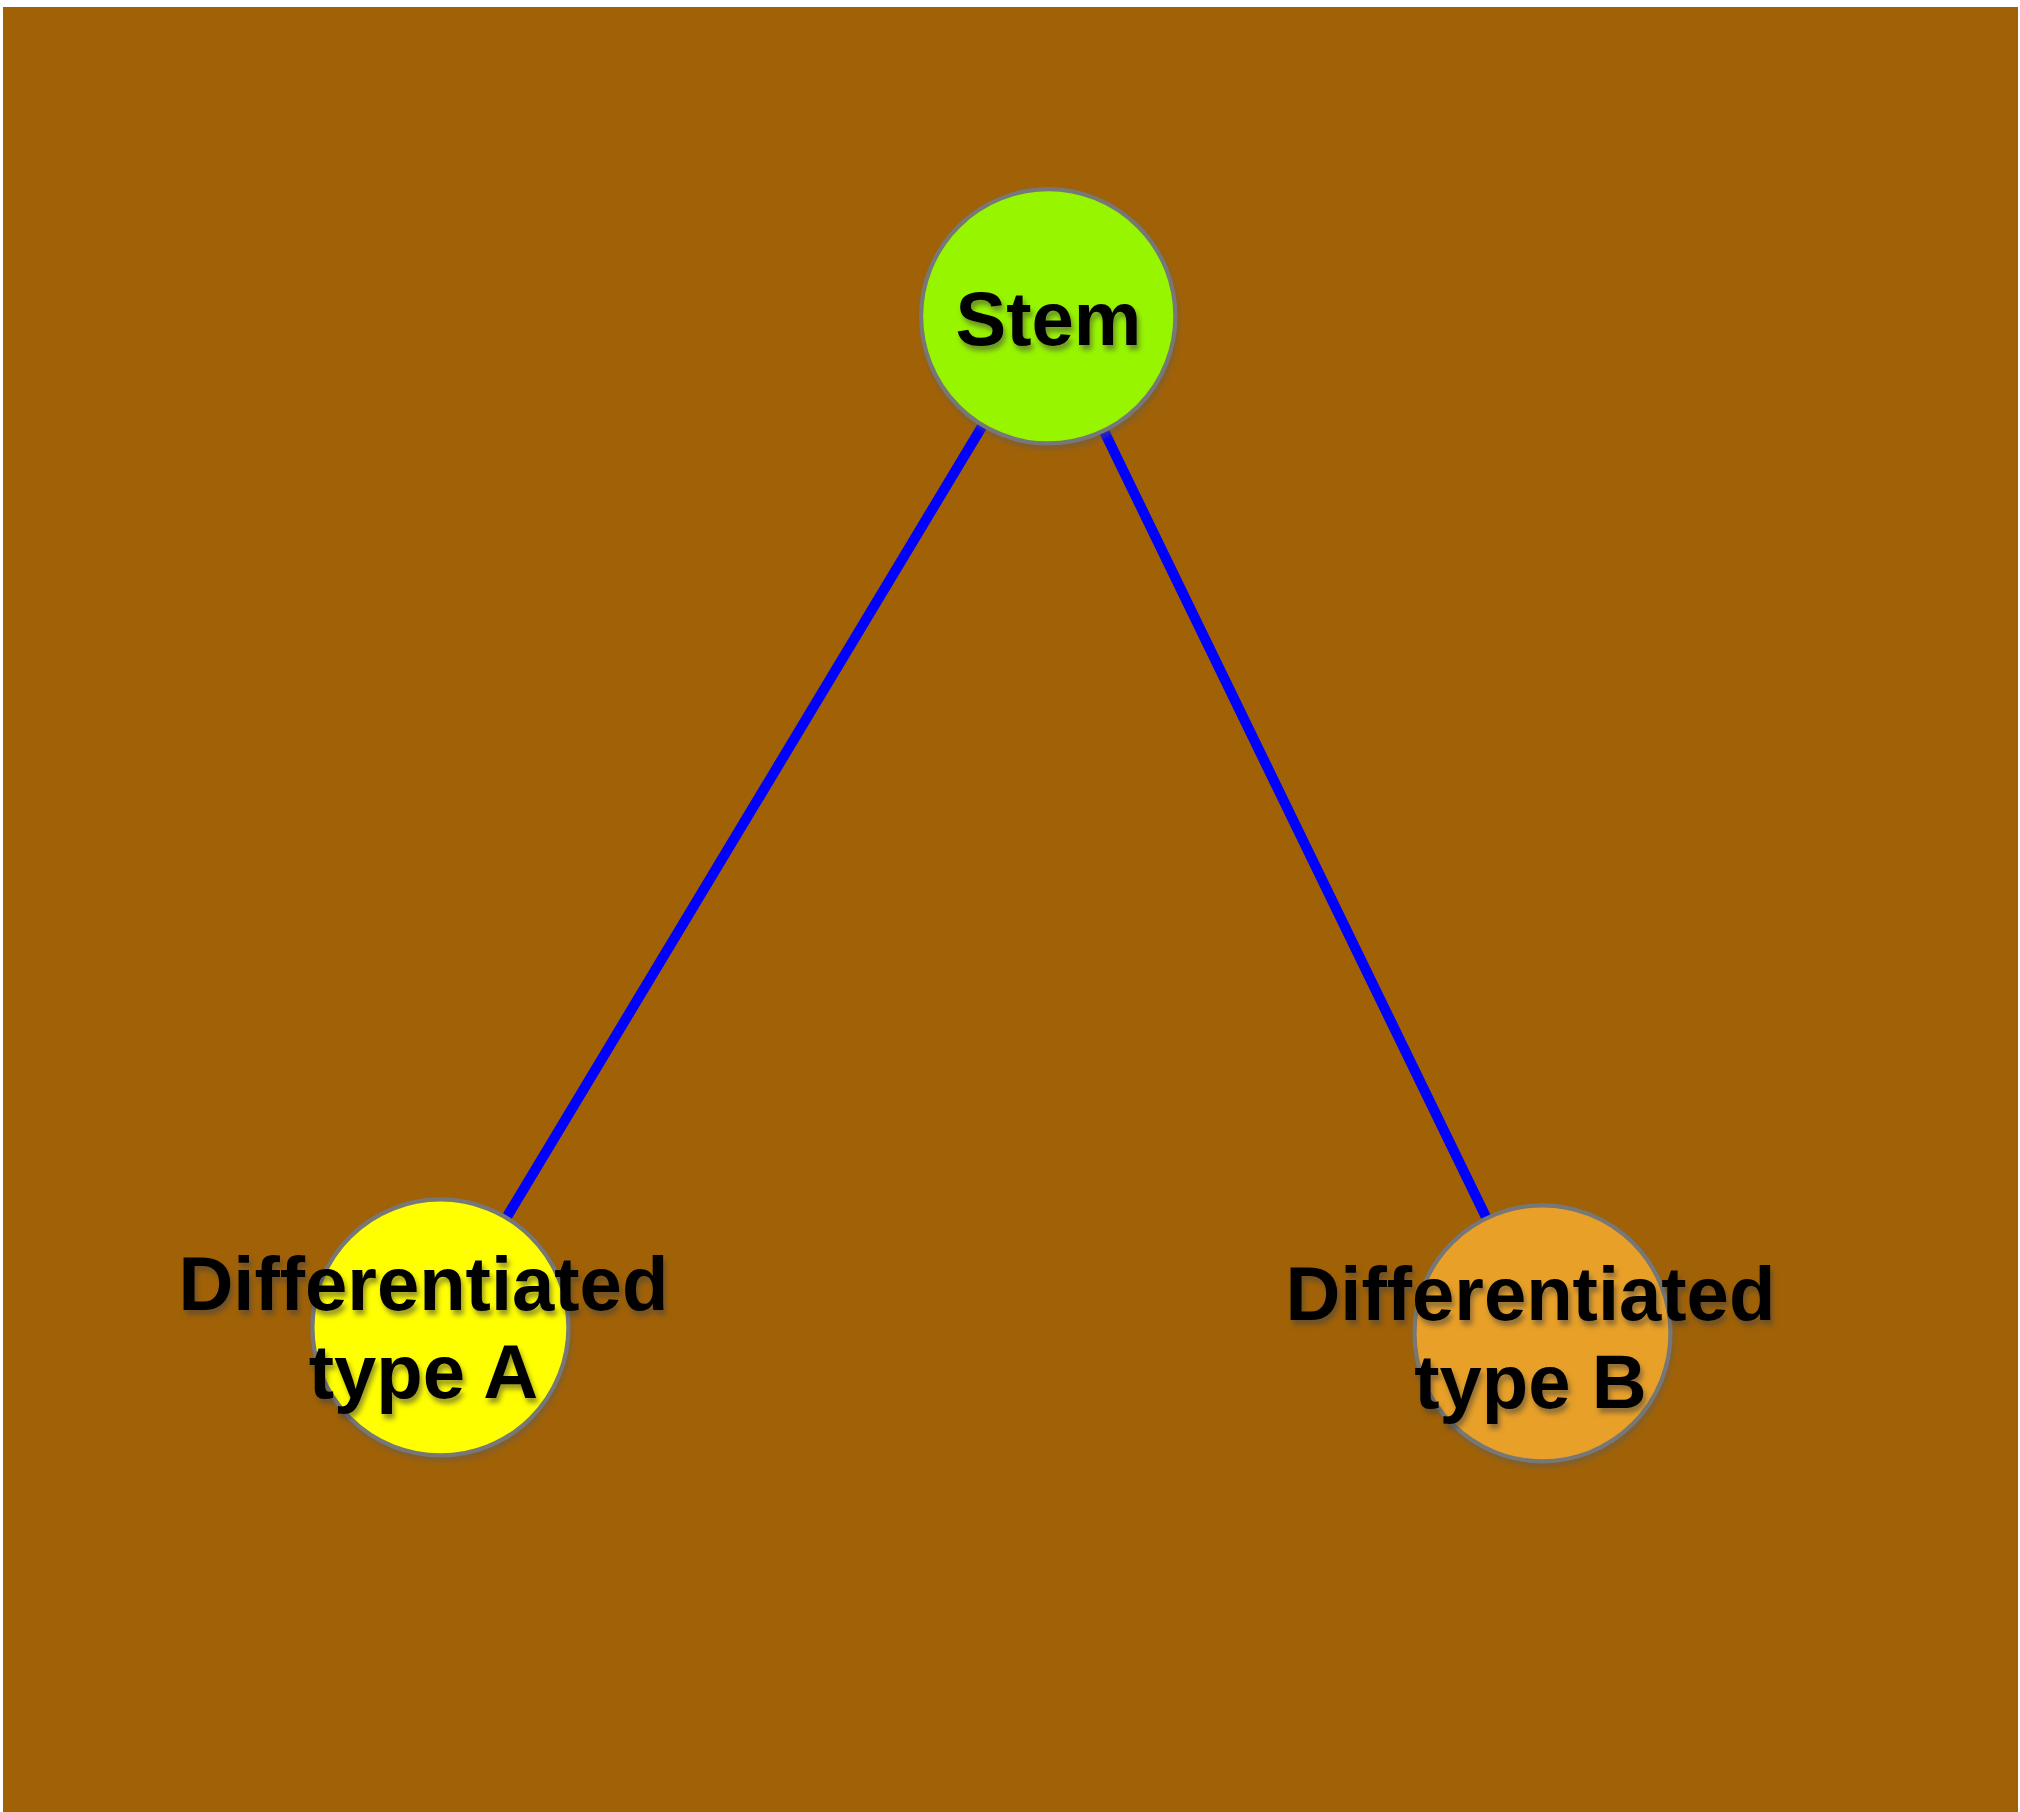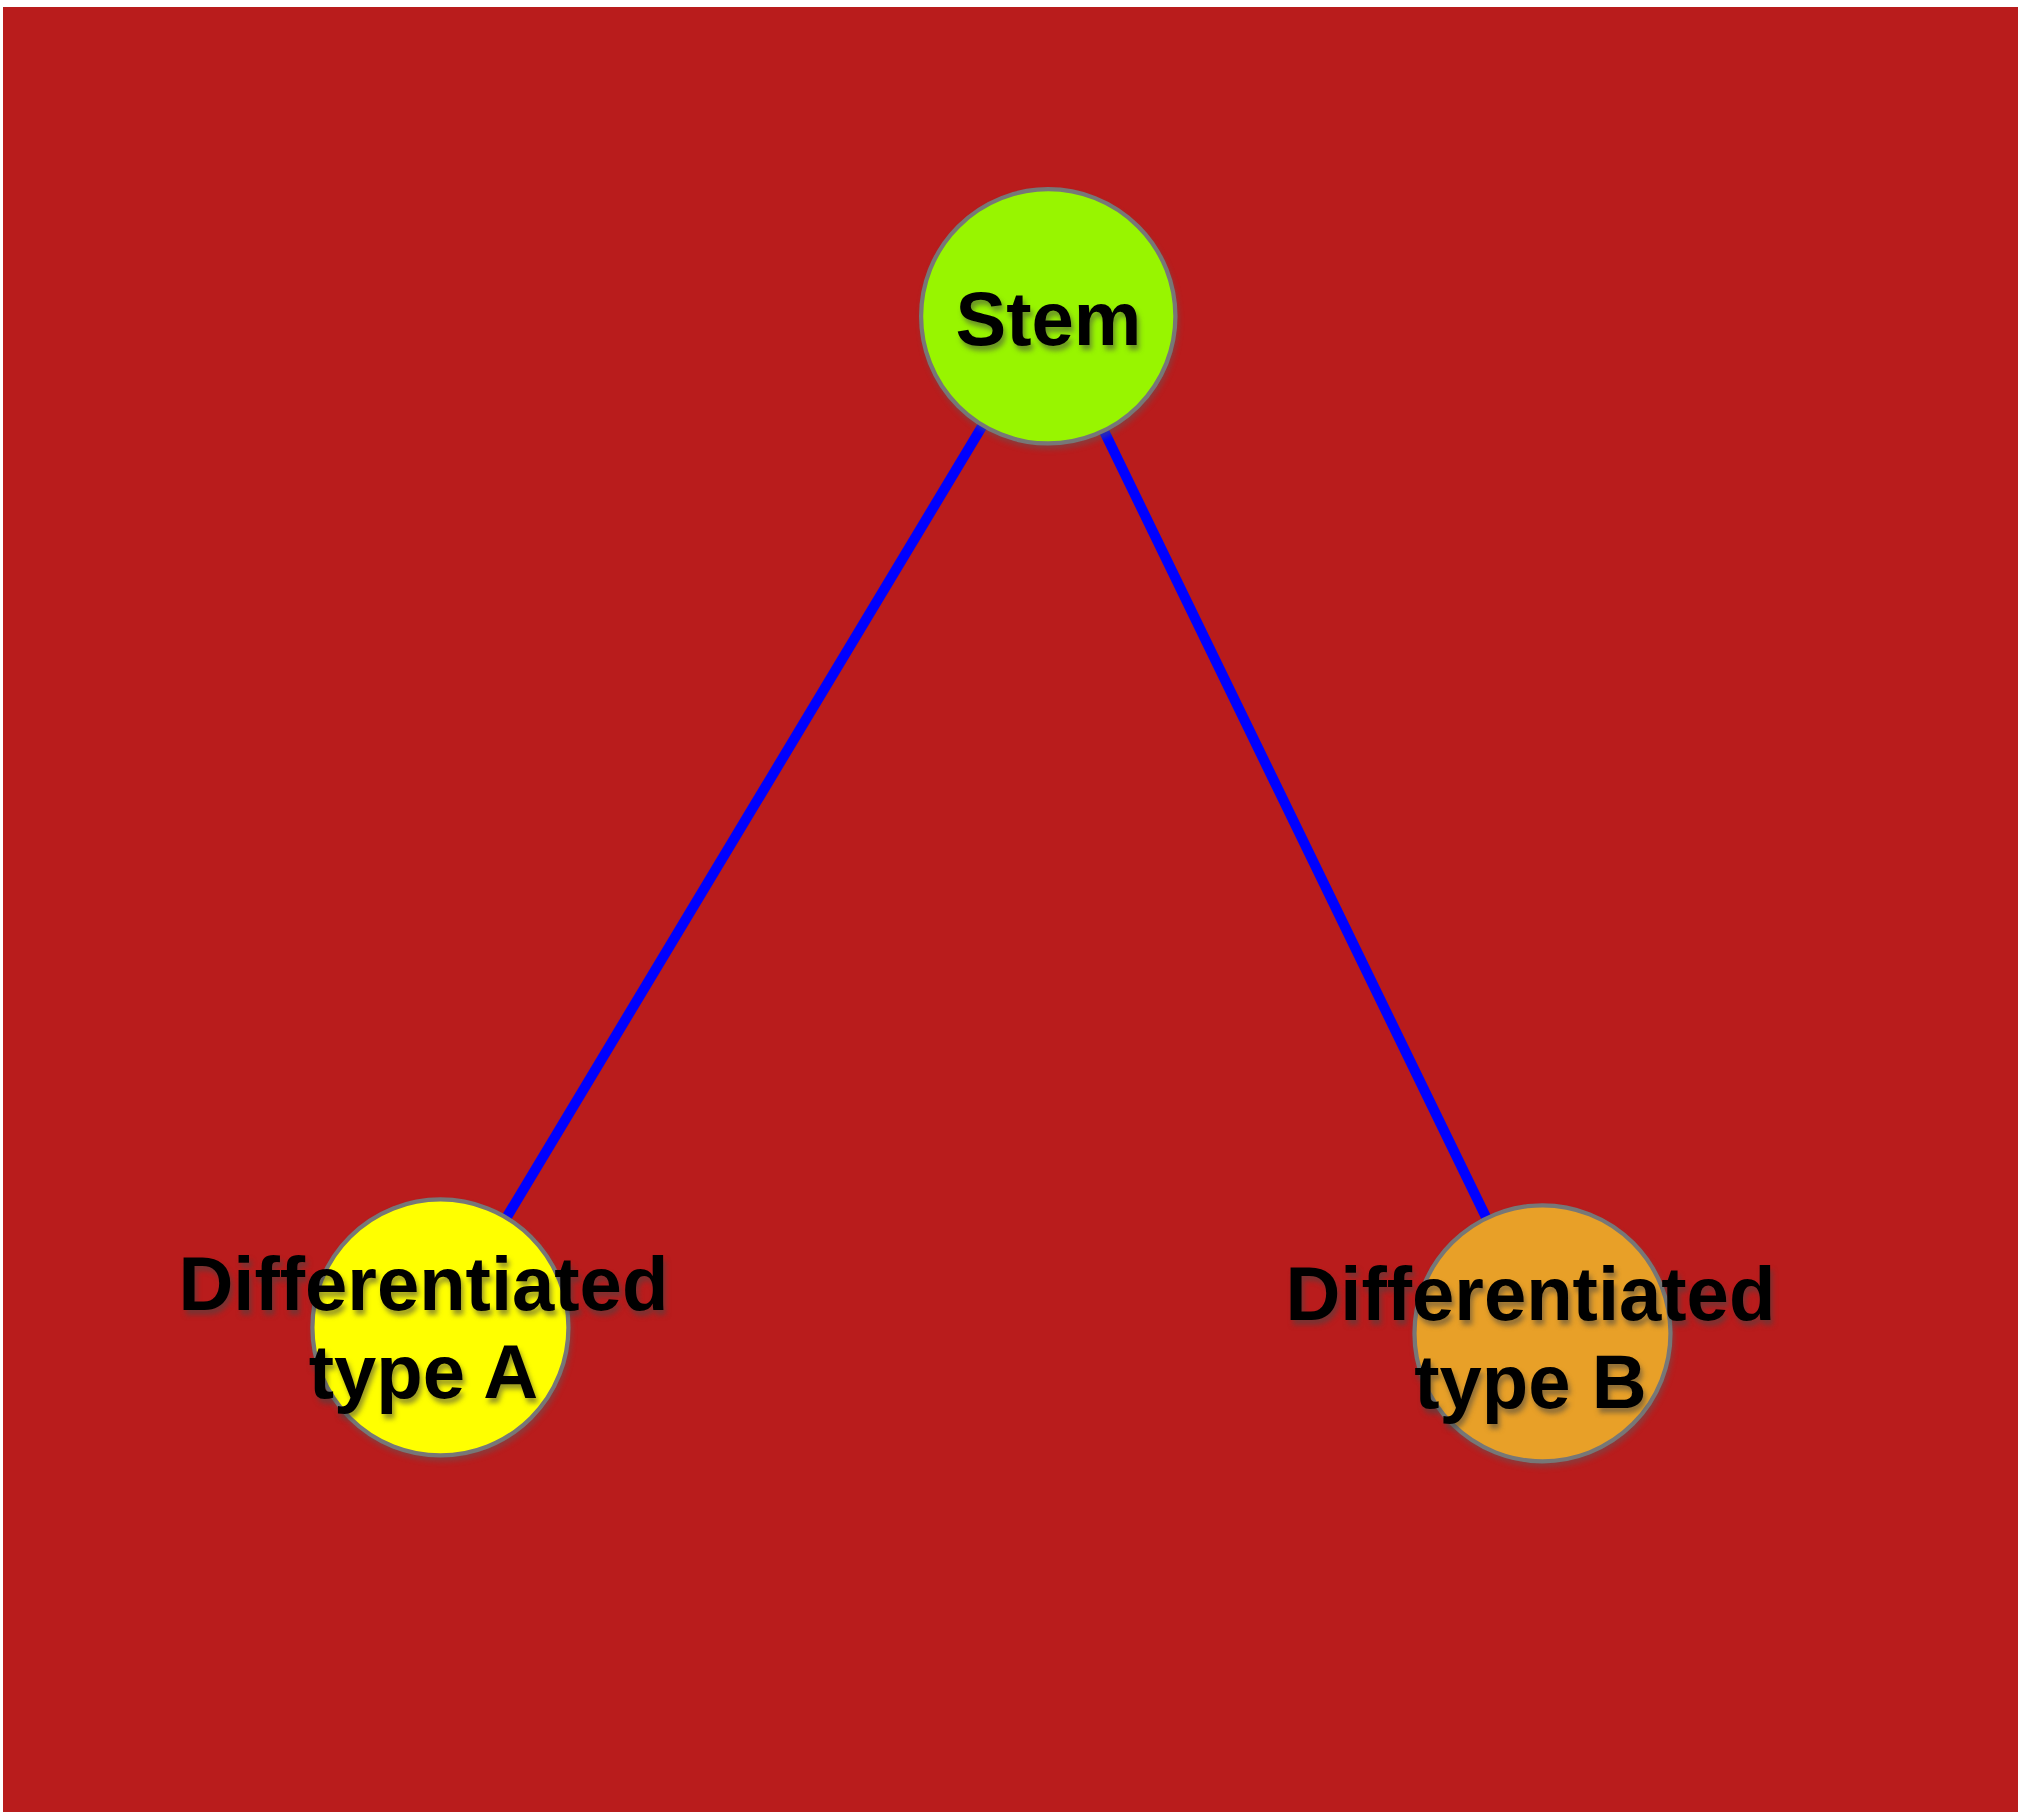--- a/index.html
+++ b/index.html
@@ -50,21 +50,21 @@
     text-align: center;
     white-space: pre-line;
     text-shadow: 2.5px 5.1px 5.1px rgba(70, 70, 70, 0.55);
     letter-spacing: 0px;
   }
 </style>
 </head>
 <body style="background: rgb(255, 255, 255);">
 
 <div class="stage">
-  <div class="canvas" id="canvas" style="background: #b91c1c;">
+  <div class="canvas" id="canvas" style="background: #a16207;">
     <svg class="graph" id="graph-svg" viewBox="0 0 2376 2130" preserveAspectRatio="none">
       <g id="edges-layer">
           <line x1="1233" y1="365" x2="516" y2="1558" stroke="#0000FF" stroke-width="12"></line>
           <line x1="1233" y1="365" x2="1816" y2="1565" stroke="#0000FF" stroke-width="12"></line>
         </g>
       <g id="nodes-layer">
           <circle cx="1233" cy="365" r="150" fill="#98F500" stroke="#777777" stroke-width="5" style="filter: drop-shadow(rgba(90, 90, 90, 0.45) 2px 5px 3px);"></circle>
           <circle cx="516" cy="1558" r="151" fill="#FFFF00" stroke="#777777" stroke-width="5" style="filter: drop-shadow(rgba(90, 90, 90, 0.45) 2px 5px 3px);"></circle>
           <circle cx="1816" cy="1565" r="151" fill="#E8A028" stroke="#777777" stroke-width="5" style="filter: drop-shadow(rgba(90, 90, 90, 0.45) 2px 5px 3px);"></circle>
         </g>

